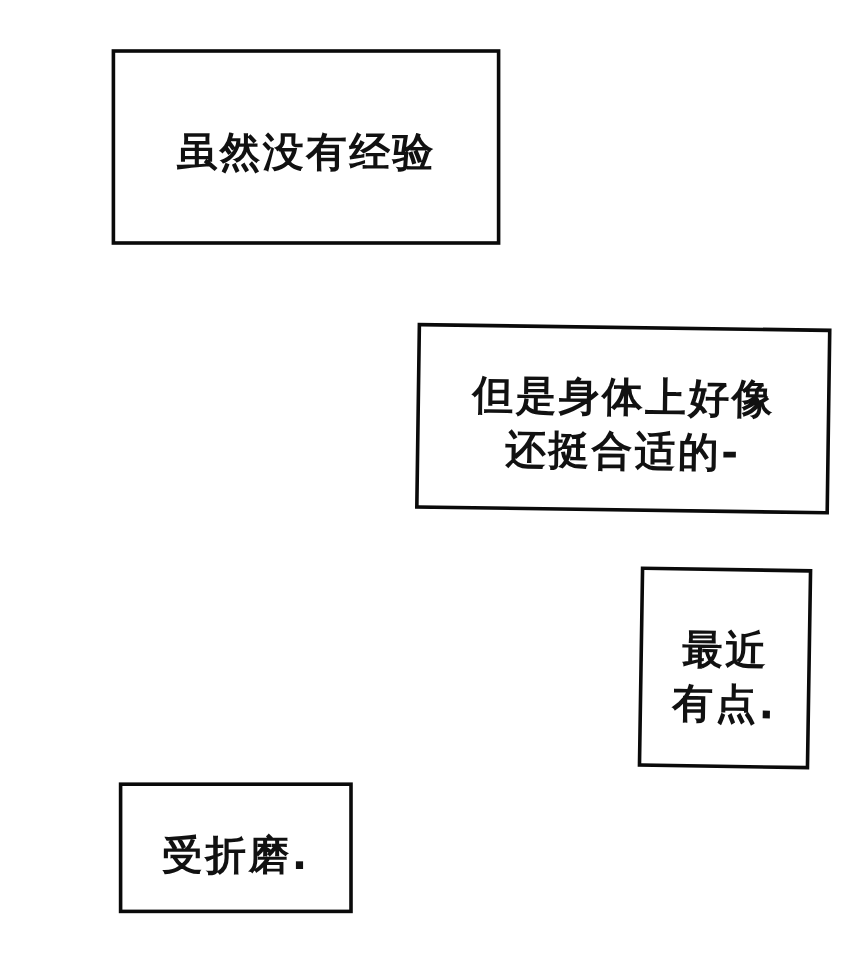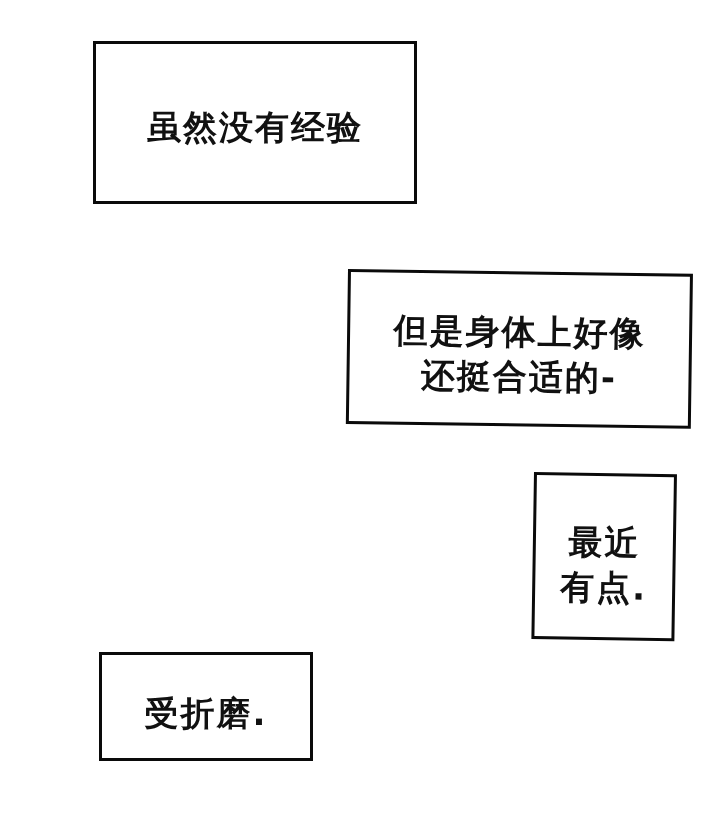--- a/index.html
+++ b/index.html
@@ -60,21 +60,21 @@
     width: 143px;
     height: 167px;
     padding-top: 16px;
     transform: rotate(0.9deg);
     transform-origin: top left;
   }
   
   #box-4 {
     left: 99px;
     top: 652px;
-    width: 214px;
+    width: 195px;
     height: 109px;
     padding-top: 14px;
   }
 </style>
 </head>
 <body>
 
 <div id="comic-page">
 
   <div id="box-1" class="caption-box">

